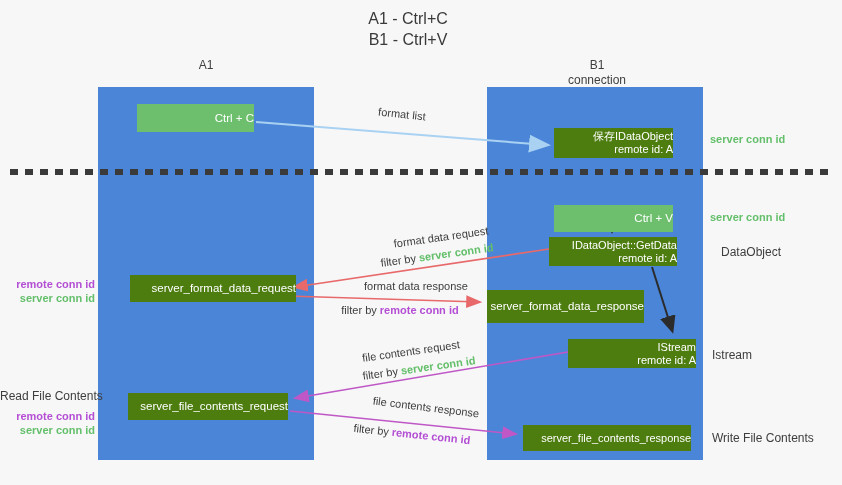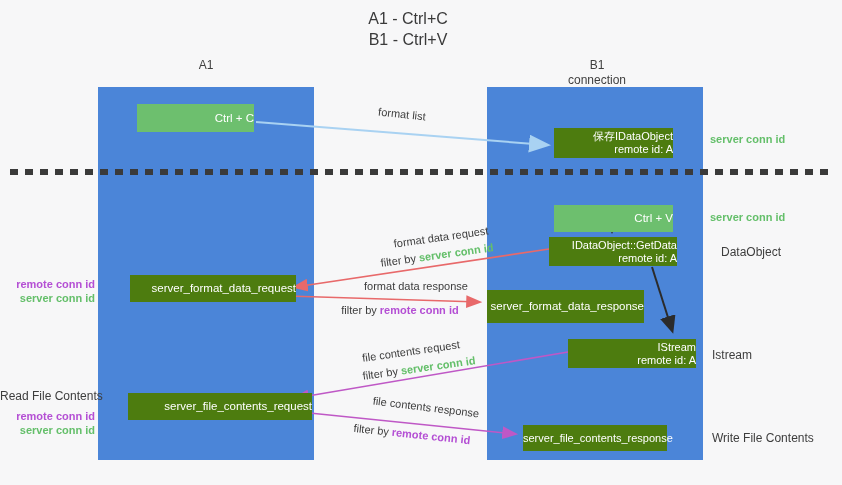--- a/index.html
+++ b/index.html
@@ -100,25 +100,25 @@
 
   <div class="abs box orange" style="left:487px; top:290px; width:157px; height:33px;">
     <div>server_format_data_response</div>
   </div>
 
   <div class="abs box orange" style="left:568px; top:339px; width:128px; height:29px; font-size:11px;">
     <div>IStream</div>
     <div>remote id: A</div>
   </div>
 
-  <div class="abs box orange" style="left:128px; top:393px; width:184px; height:27px;">
+  <div class="abs box orange" style="left:128px; top:393px; width:160px; height:27px;">
     <div>server_file_contents_request</div>
   </div>
 
-  <div class="abs box orange" style="left:523px; top:425px; width:144px; height:26px; font-size:11px;">
+  <div class="abs box orange" style="left:523px; top:425px; width:168px; height:26px; font-size:11px;">
     <div>server_file_contents_response</div>
   </div>
 
   <div class="abs arrow-label" style="left:352px; top:108px; width:100px; transform:rotate(6deg);">format list</div>
 
   <div class="abs arrow-label" style="left:366px; top:231px; width:150px; transform:rotate(-8deg);">format data request</div>
   <div class="abs arrow-label" style="left:358px; top:249px; width:158px; transform:rotate(-8deg);"><span>filter by </span><span class="green-txt">server conn id</span></div>
 
   <div class="abs arrow-label" style="left:341px; top:280px; width:150px;">format data response</div>
   <div class="abs arrow-label" style="left:325px; top:304px; width:150px;"><span>filter by </span><span class="purple-txt">remote conn id</span></div>

